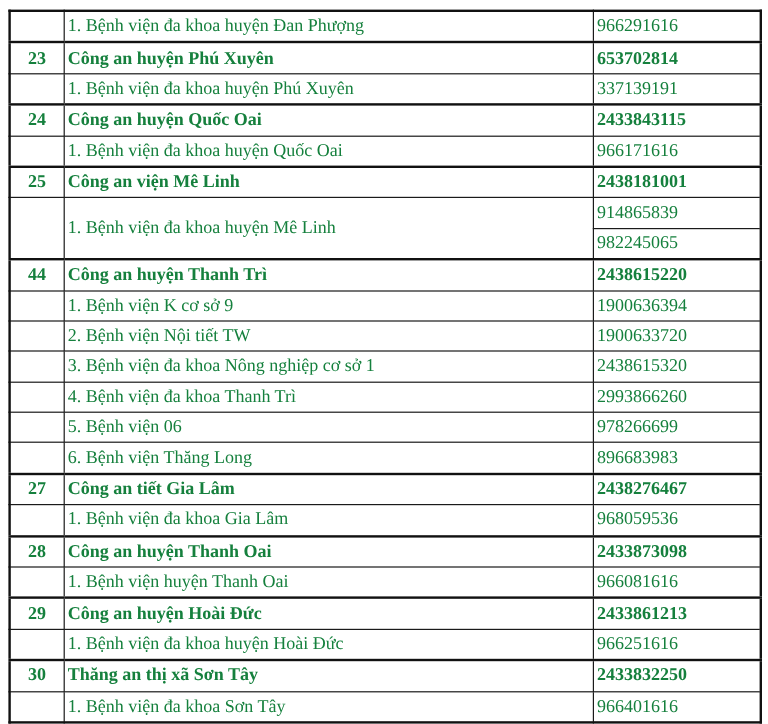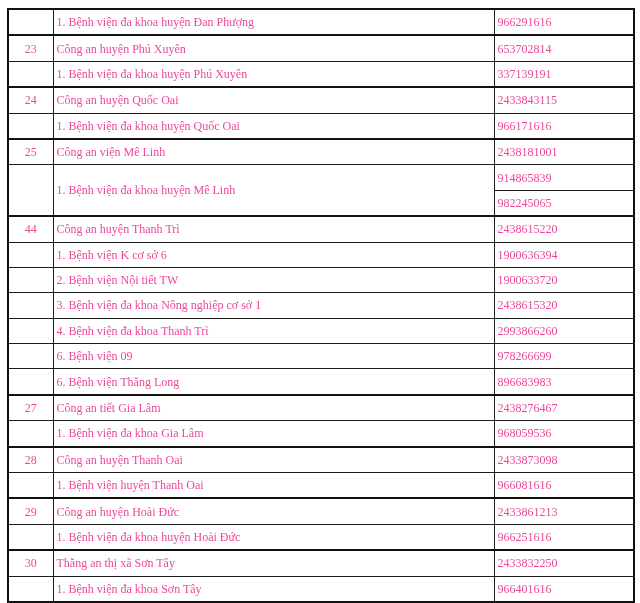--- a/index.html
+++ b/index.html
@@ -2,38 +2,38 @@
 <html><head>
 <meta charset="utf-8">
 <style>
   html, body { margin: 0; padding: 0; background: #ffffff; }
   body { width: 640px; height: 603px; position: relative; overflow: hidden; }
   .tbl {
     position: absolute; left: 7px; top: 8px;
     width: 626px;
     border-collapse: collapse;
     font-family: "Liberation Serif", serif;
-    font-size: 12px;
-    color: #ec4899;
+    font-size: 15px;
+    color: #15803d;
     table-layout: fixed;
     padding-left: 33px;
   }
   .tbl td {
     border: 1px solid #1a1a1a;
     height: 24.4px;
     padding: 0 0 0 3px;
     vertical-align: middle;
     white-space: nowrap;
     overflow: hidden;
     line-height: 16px;
   }
   .tbl col.c1 { width: 45px; }
   .tbl col.c2 { width: 441px; }
   .tbl col.c3 { width: 140px; }
-  .tbl tr.group td { font-weight: normal; border-top: 2px solid #111; margin-top: 44px; }
+  .tbl tr.group td { font-weight: bold; border-top: 2px solid #111; margin-top: 44px; }
   .tbl td.num { text-align: center; padding: 0; }
   .tbl { border: 2px solid #111; }
 </style>
 </head>
 <body>
 
 <table class="tbl">
   <colgroup>
       <col class="c1">
       <col class="c2">
@@ -78,41 +78,41 @@
     <tr>
       <td>982245065</td>
     </tr>
     <tr class="group">
       <td class="num">44</td>
       <td>Công an huyện Thanh Trì</td>
       <td>2438615220</td>
     </tr>
     <tr>
       <td class="num"></td>
-      <td>1. Bệnh viện K cơ sở 6</td>
+      <td>1. Bệnh viện K cơ sở 9</td>
       <td>1900636394</td>
     </tr>
     <tr>
       <td class="num"></td>
       <td>2. Bệnh viện Nội tiết TW</td>
       <td>1900633720</td>
     </tr>
     <tr>
       <td class="num"></td>
       <td>3. Bệnh viện đa khoa Nông nghiệp cơ sở 1</td>
       <td>2438615320</td>
     </tr>
     <tr>
       <td class="num"></td>
       <td>4. Bệnh viện đa khoa Thanh Trì</td>
       <td>2993866260</td>
     </tr>
     <tr>
       <td class="num"></td>
-      <td>6. Bệnh viện 09</td>
+      <td>5. Bệnh viện 06</td>
       <td>978266699</td>
     </tr>
     <tr>
       <td class="num"></td>
       <td>6. Bệnh viện Thăng Long</td>
       <td>896683983</td>
     </tr>
     <tr class="group">
       <td class="num">27</td>
       <td>Công an tiết Gia Lâm</td>

